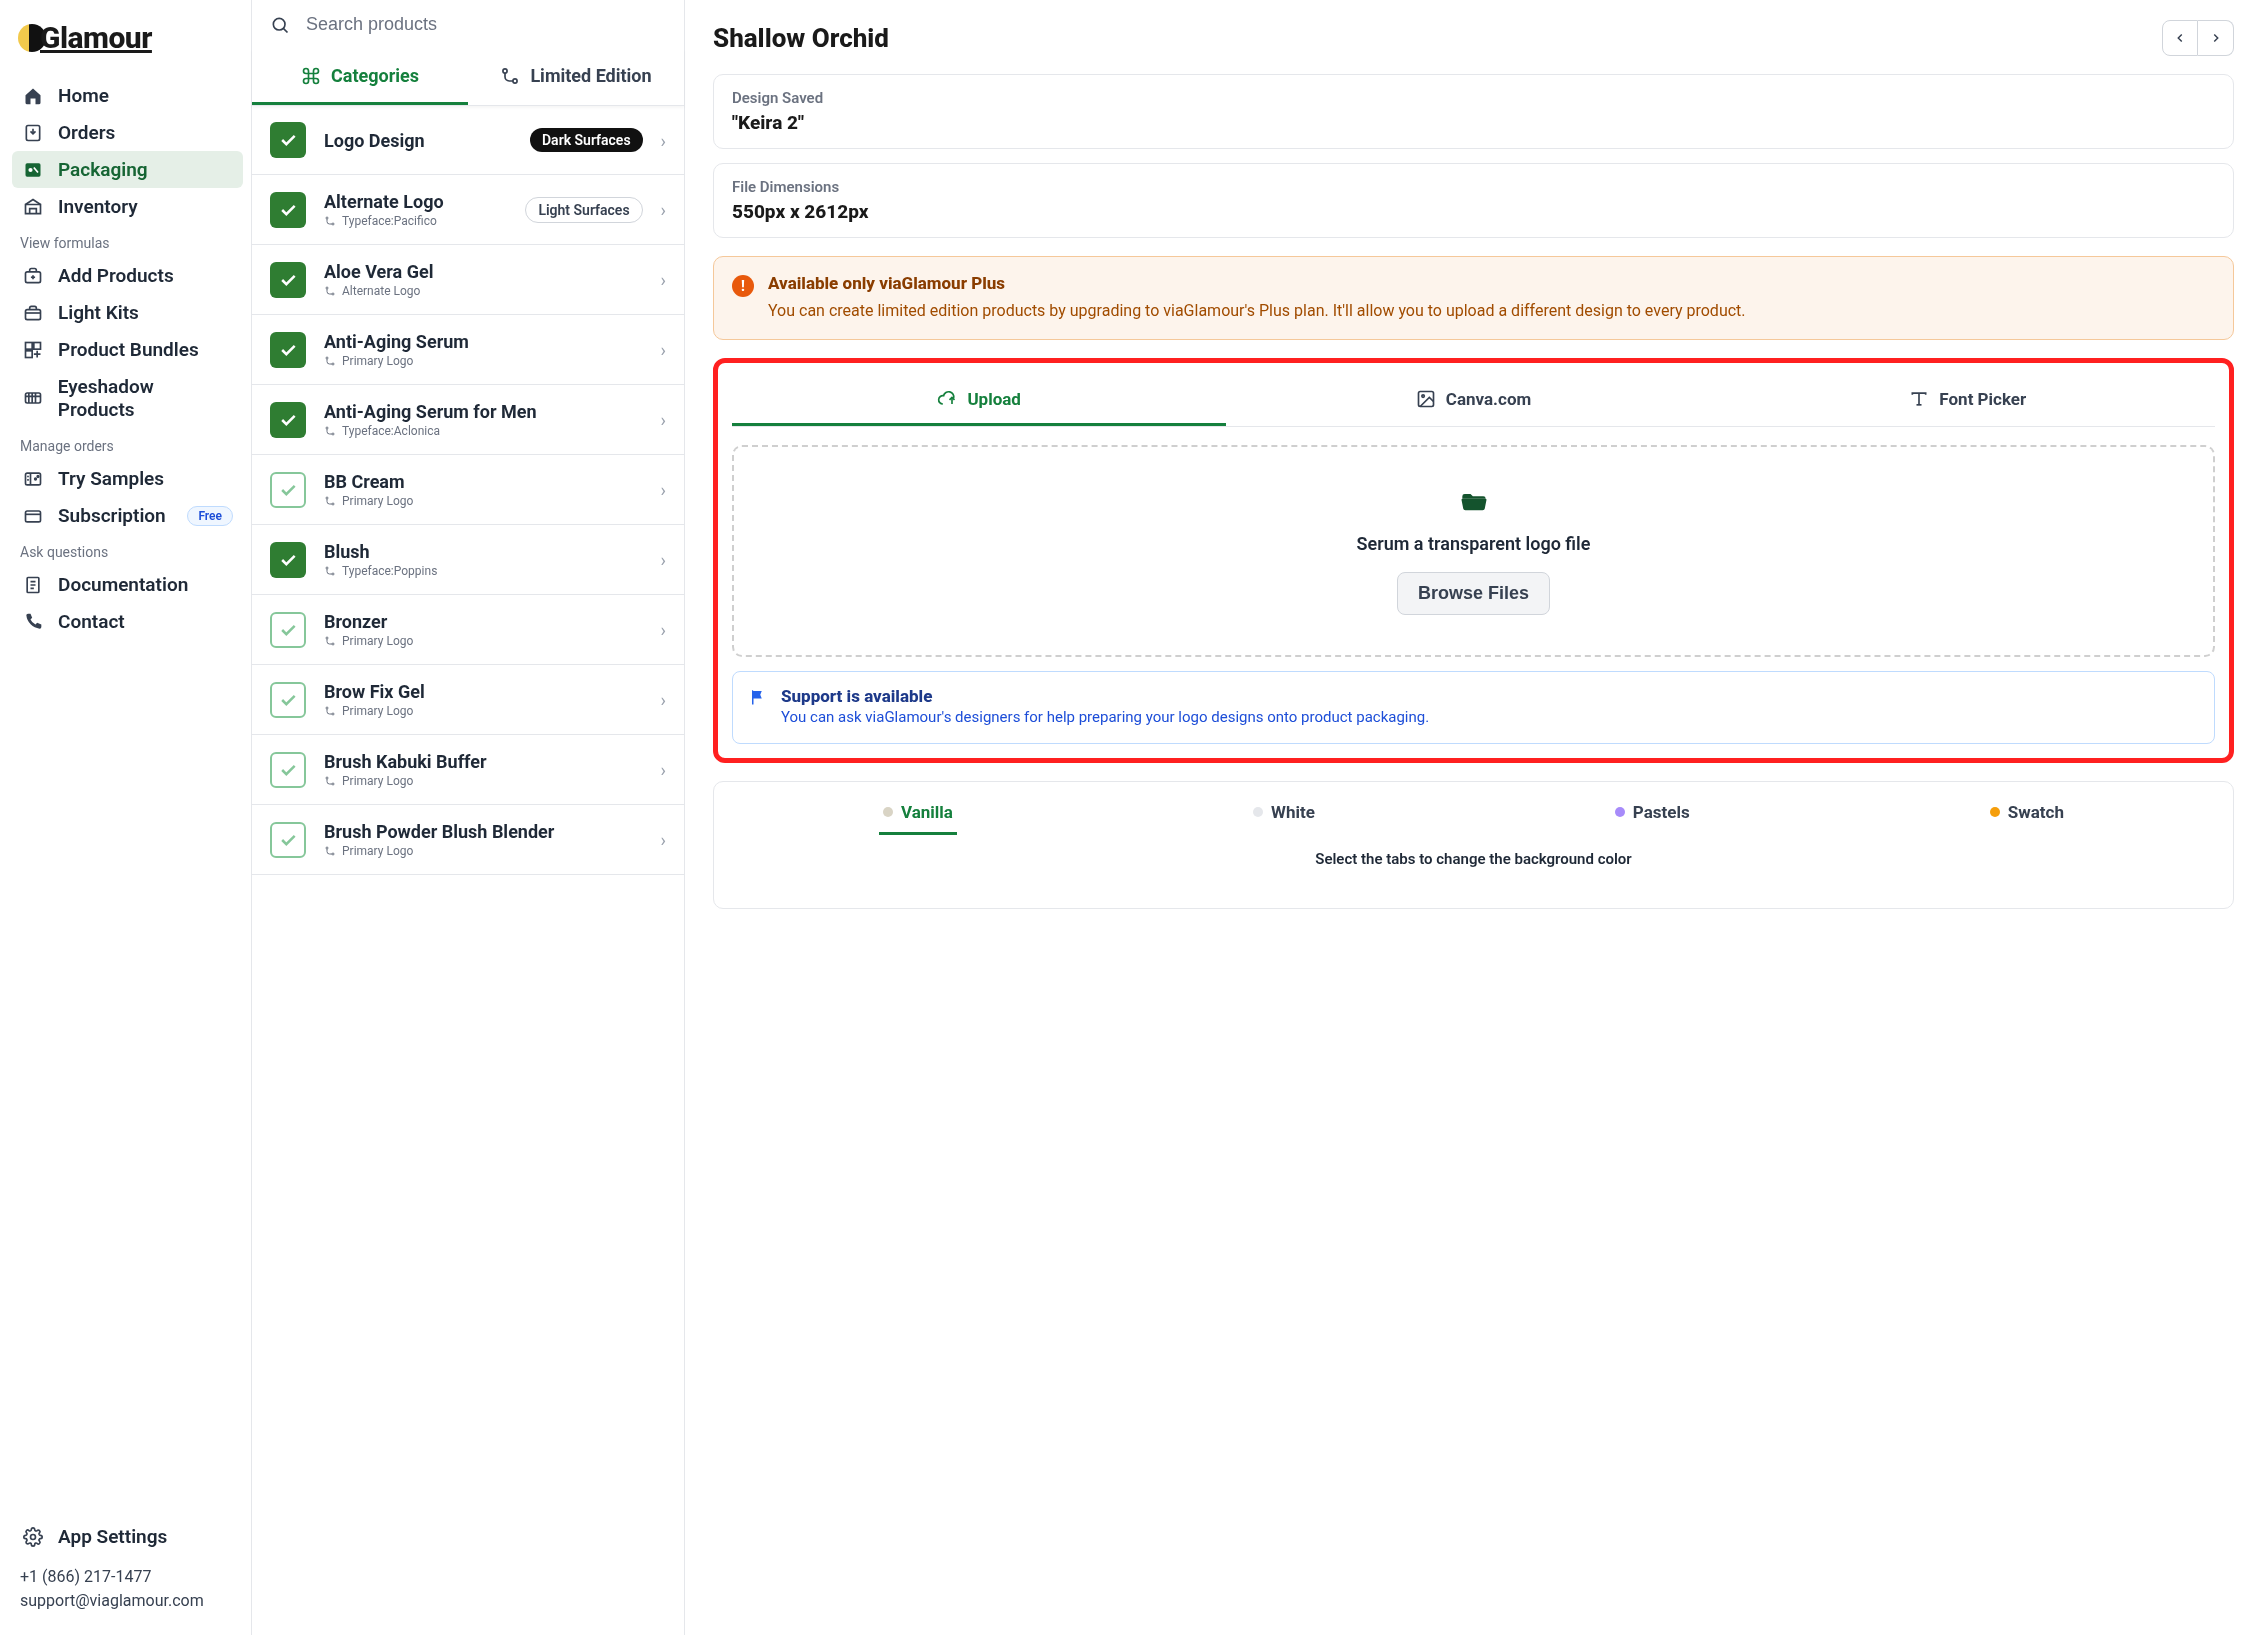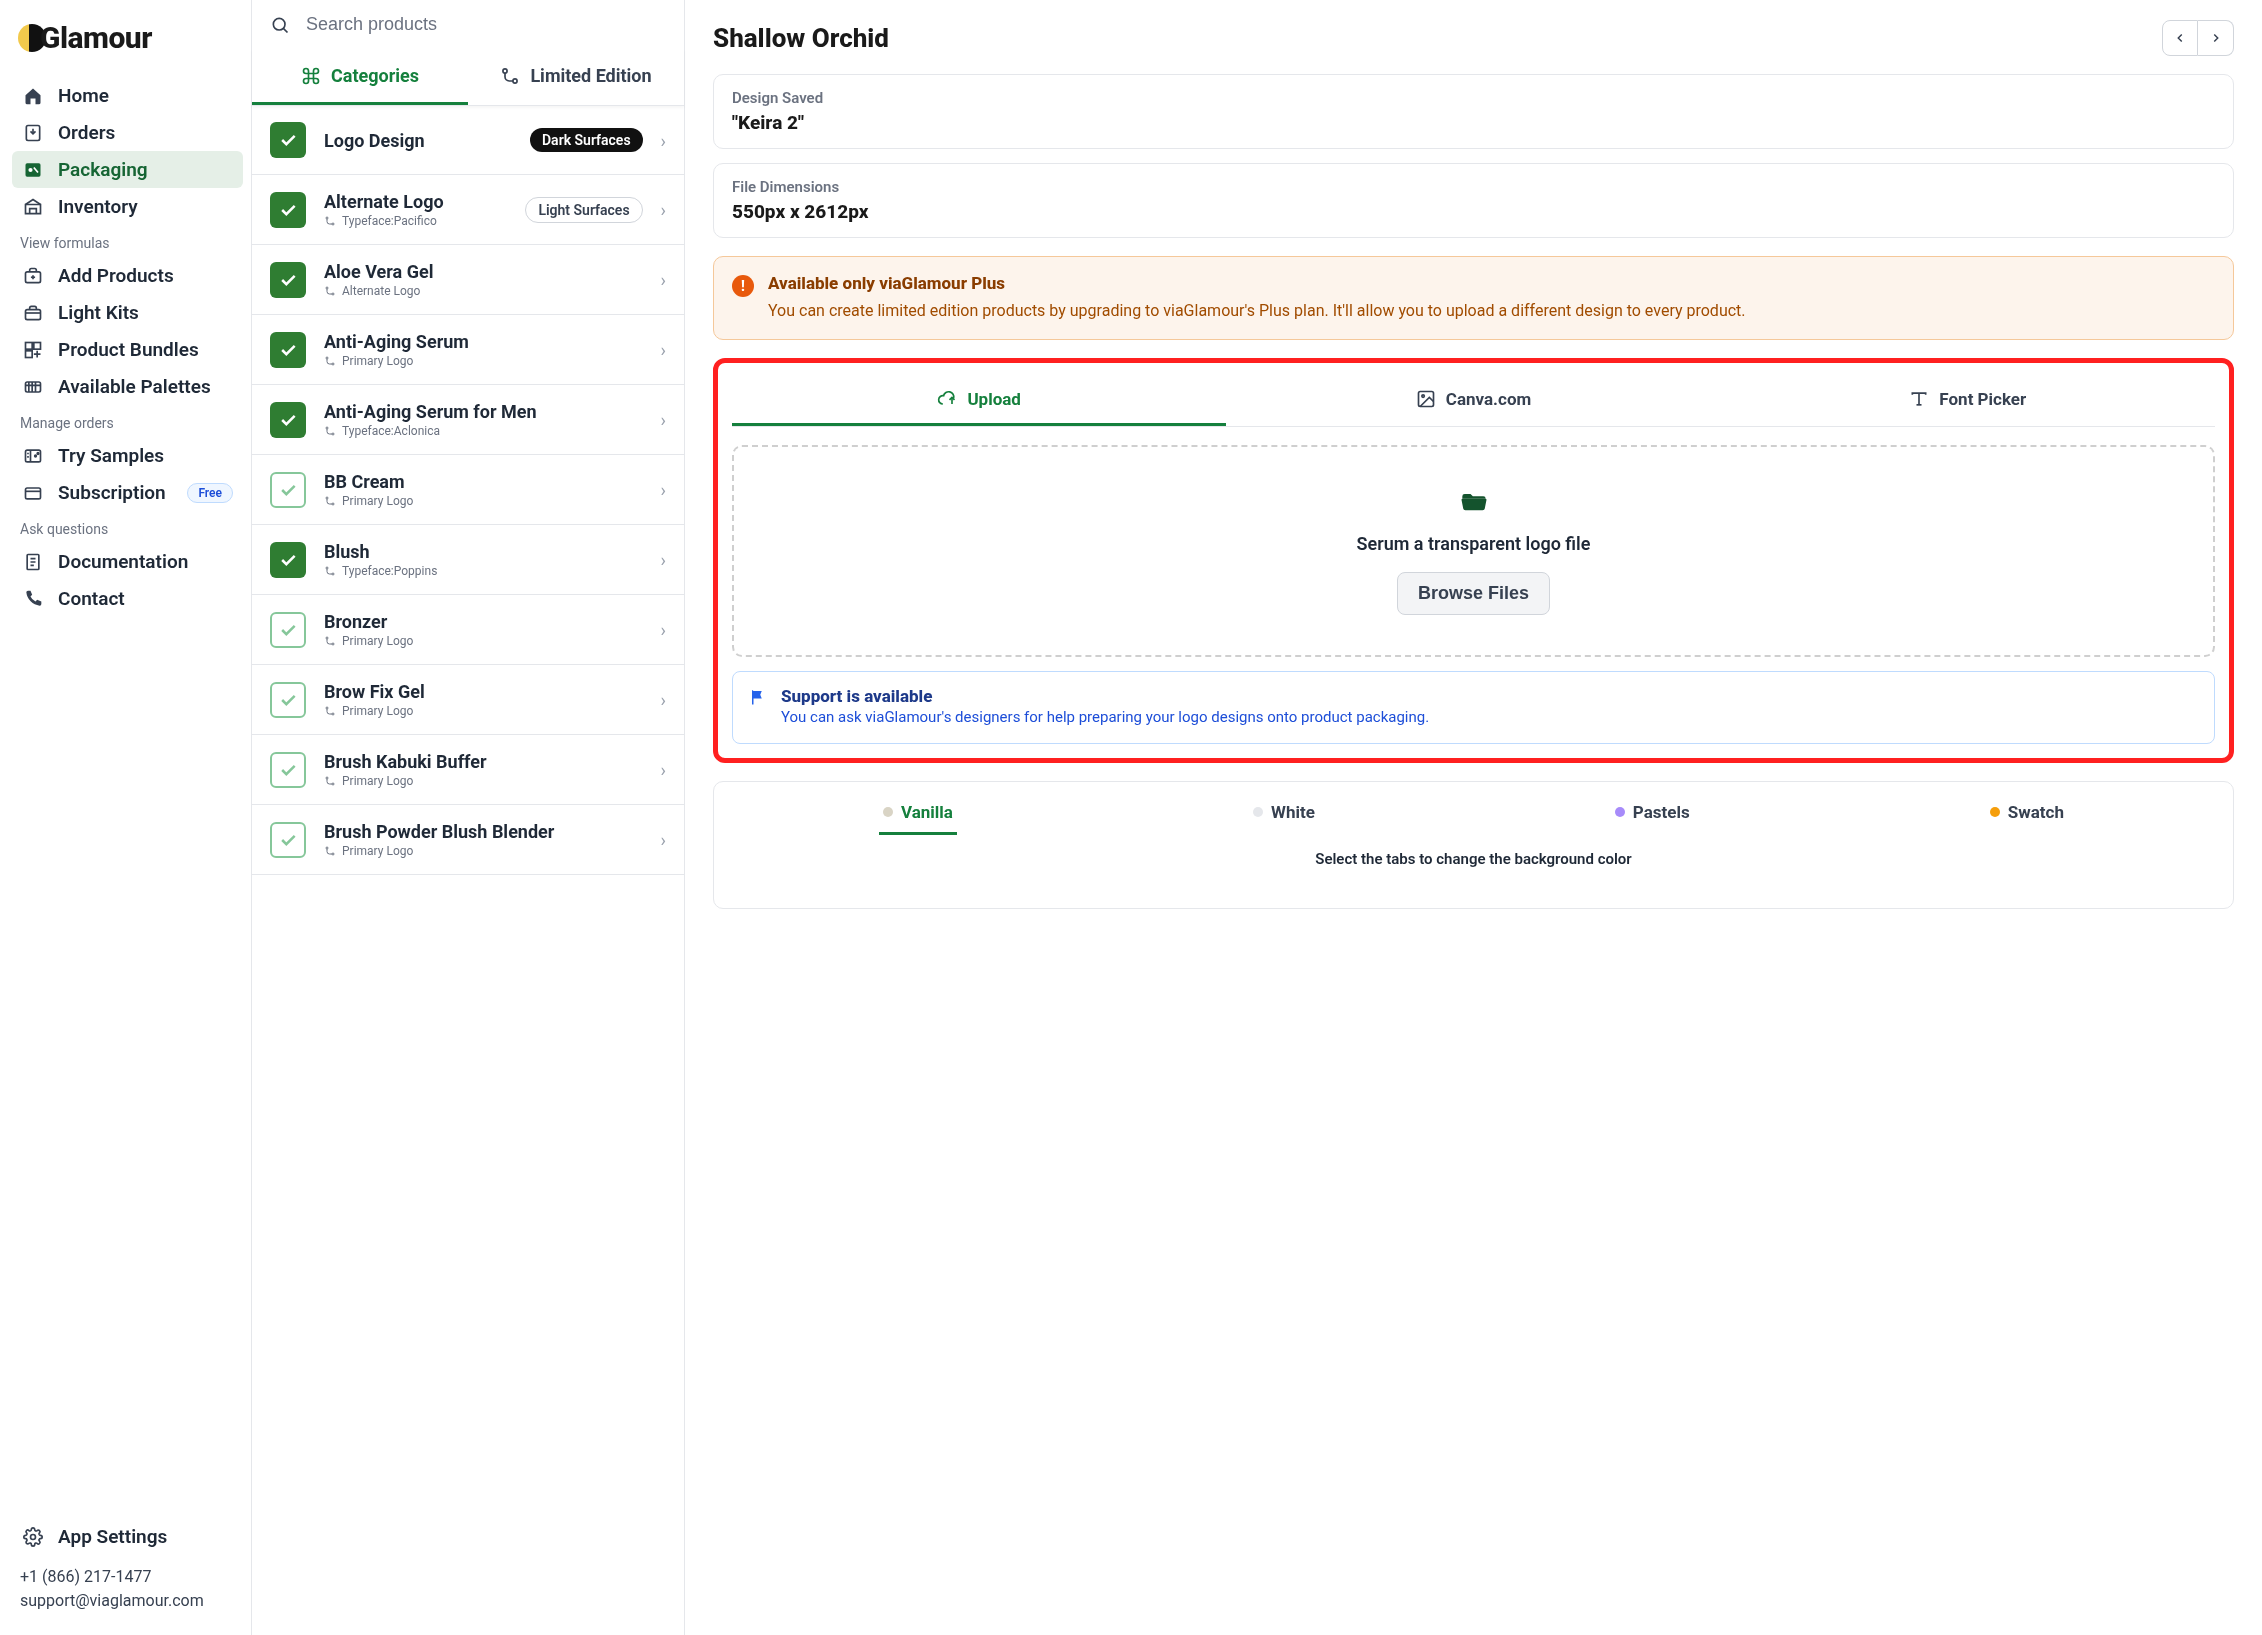--- a/index.html
+++ b/index.html
@@ -1,21 +1,21 @@
 <!DOCTYPE html>
 <html><head>
 <meta charset="utf-8">
 <style>
 * { box-sizing: border-box; margin: 0; padding: 0; }
 body { font-family: -apple-system, BlinkMacSystemFont, "Segoe UI", Roboto, sans-serif; color: #1a1a1a; background: #fff; font-size: 16px; }
 .app { display: flex; width: 100%; height: 100vh; overflow: hidden; }
 
 
 .sidebar { width: 251px; flex-shrink: 0; display:flex; flex-direction:column; padding: 16px 8px 12px 12px; }
-.logo { display:flex; align-items:center; gap:2px; padding: 4px 6px 18px 6px; }
+.logo { display:flex; align-items:center; gap:2px; padding: 4px 6px 18px 6px; text-decoration: underline; }
 .logo-mark { width:28px; height:28px; border-radius:50%; background: linear-gradient(90deg,#f2c94c 40%, #111 40%); }
 .logo-text { font-weight:800; font-size:30px; letter-spacing:-0.5px; margin-left:-8px; }
 .nav-section { margin-top:4px; }
 .nav-heading { font-size:14px; color:#6b7280; padding:10px 8px 6px; }
 .nav-item { display:flex; align-items:center; gap:14px; padding:7px 10px; border-radius:6px; font-size:19px; font-weight:600; cursor:pointer; color:#1f2937;}
 .nav-item.active { background:#e5efe7; color:#166534;}
 .nav-item .icon { width:22px; height:22px; display:flex; align-items:center; justify-content:center; color:#374151;}
 .nav-item.active .icon { color:#166534;}
 .badge-free { margin-left:auto; font-size:12px; font-weight:600; color:#1d4ed8; border:1px solid #bfdbfe; background:#eff6ff; padding:2px 10px; border-radius:994px;}
 .sidebar-footer { margin-top:auto; }
@@ -164,21 +164,21 @@
           </span>
           <span>Product Bundles</span>
         </div>
         <div class="nav-item">
           <span class="icon">
             <svg width="20" height="20" viewBox="0 0 24 24" fill="none" stroke="currentColor" stroke-width="2">
               <rect x="3" y="6" width="18" height="12" rx="2"></rect>
               <path d="M3 10h18M7 6v12M11 6v12M15 6v12"></path>
             </svg>
           </span>
-          <span>Available Palettes</span>
+          <span>Eyeshadow Products</span>
         </div>
         <div class="nav-heading">Manage orders</div>
         <div class="nav-item">
           <span class="icon">
             <svg width="20" height="20" viewBox="0 0 24 24" fill="none" stroke="currentColor" stroke-width="2">
               <rect x="3" y="5" width="18" height="14" rx="2"></rect>
               <path d="M9 5v14M7 9h-2M7 13h-2"></path>
               <circle cx="15" cy="12" r="1" fill="currentColor"></circle>
               <circle cx="18" cy="9" r="1" fill="currentColor"></circle>
             </svg>

